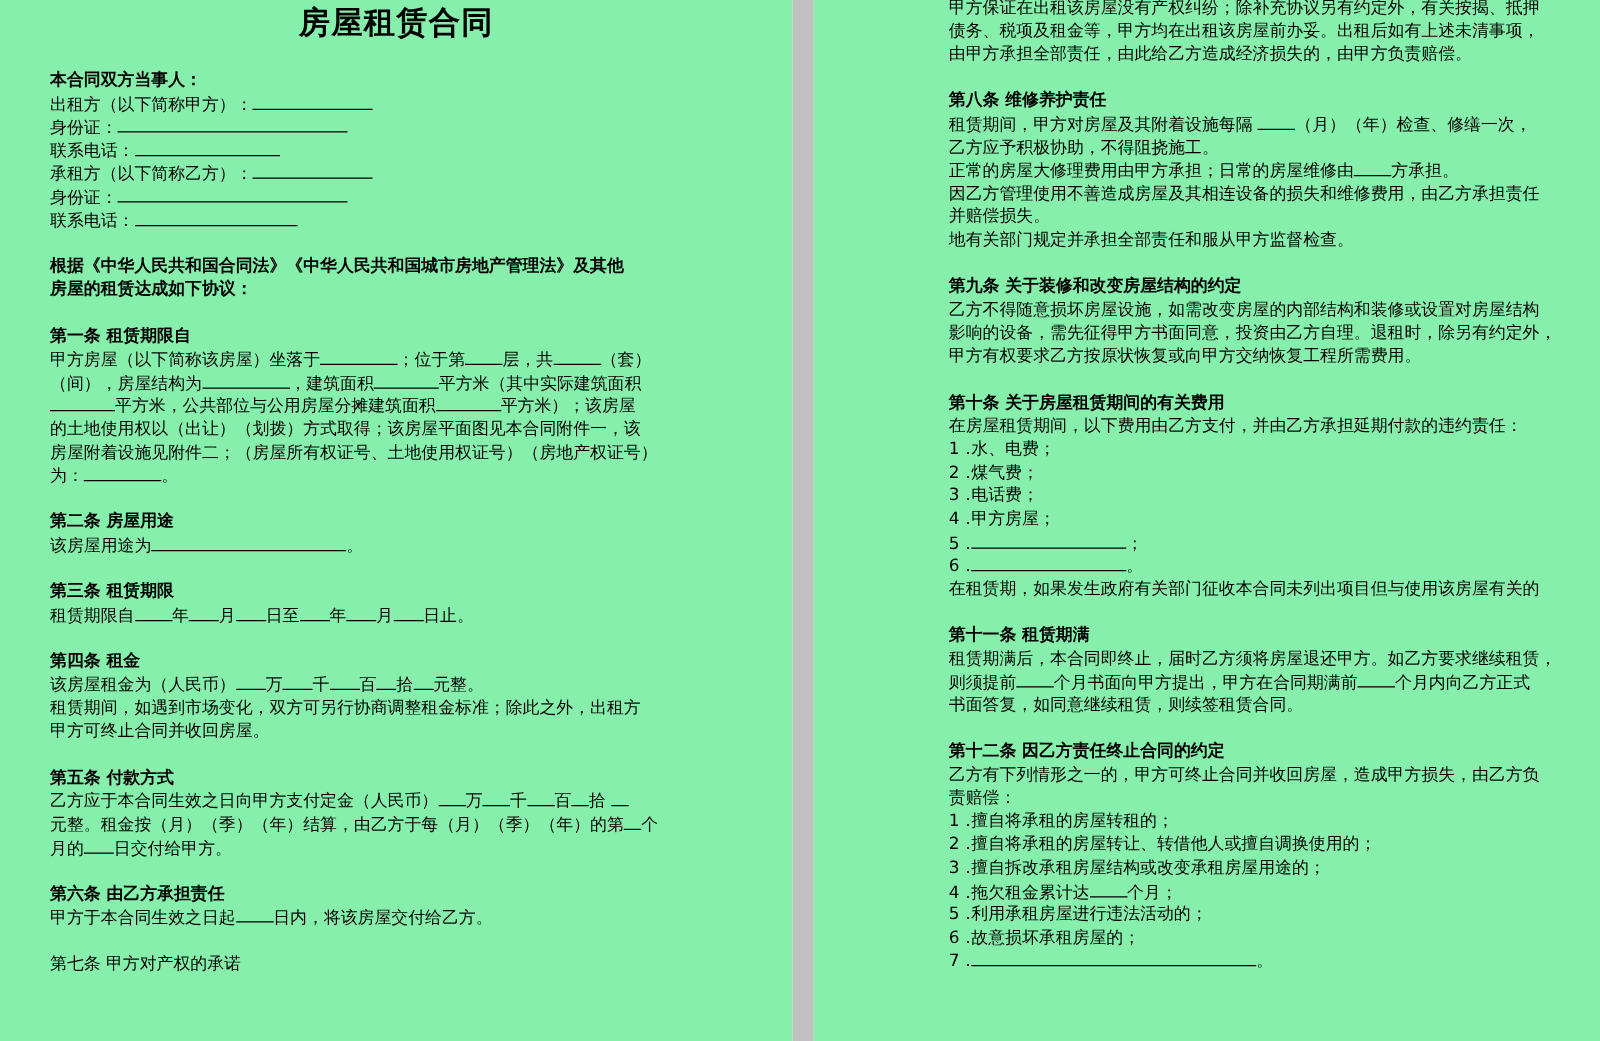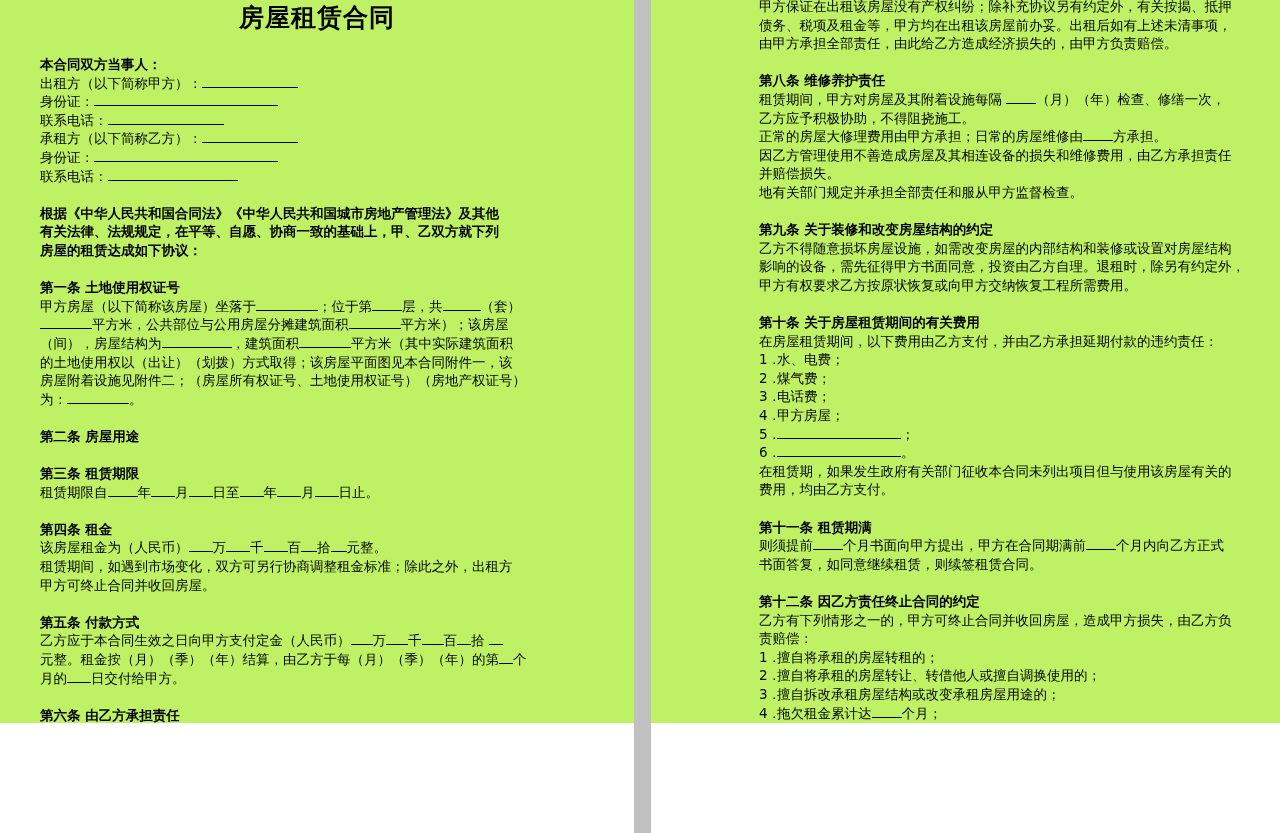--- a/index.html
+++ b/index.html
@@ -11,22 +11,22 @@
       background: #ffffff;
     }
     body {
       position: relative;
       font-family: "DejaVu Sans", "Liberation Sans", sans-serif;
       color: #000;
     }
     .page {
       position: absolute;
       top: 0;
-      height: 723px;
-      background: #bef264;
+      height: 833px;
+      background: #86efac;
       overflow: hidden;
     }
     .page-left {
       left: 0;
       width: 634px;
     }
     .page-right {
       left: 651px;
       width: 629px;
     }
@@ -99,34 +99,34 @@
     <span class="line bold">本合同双方当事人：</span>
     <span class="line"><span>出租方（以下简称甲方）：</span><span class="blank" style="width:96px"></span></span>
     <span class="line"><span>身份证：</span><span class="blank" style="width:184px"></span></span>
     <span class="line"><span>联系电话：</span><span class="blank" style="width:116px"></span></span>
     <span class="line"><span>承租方（以下简称乙方）：</span><span class="blank" style="width:96px"></span></span>
     <span class="line"><span>身份证：</span><span class="blank" style="width:184px"></span></span>
     <span class="line"><span>联系电话：</span><span class="blank" style="width:130px"></span></span>
     <span class="gap"></span>
 
     <span class="line bold">根据《中华人民共和国合同法》《中华人民共和国城市房地产管理法》及其他</span>
-    <span class="line bold">有关法律、法规规定，在平等、自愿、协商一致的基础上，甲、乙双方就下列</span>
     <span class="line bold">房屋的租赁达成如下协议：</span>
     <span class="gap"></span>
 
-    <span class="line bold">第一条  土地使用权证号</span>
+    <span class="line bold">第一条  租赁期限自</span>
     <span class="line"><span>甲方房屋（以下简称该房屋）坐落于</span><span class="blank" style="width:62px"></span><span>；位于第</span><span class="blank" style="width:30px"></span><span>层，共</span><span class="blank" style="width:38px"></span><span>（套）</span></span>
+    <span class="line"><span>（间），房屋结构为</span><span class="blank" style="width:70px"></span><span>，建筑面积</span><span class="blank" style="width:52px"></span><span>平方米（其中实际建筑面积</span></span>
     <span class="line"><span class="blank" style="width:52px"></span><span>平方米，公共部位与公用房屋分摊建筑面积</span><span class="blank" style="width:52px"></span><span>平方米）；该房屋</span></span>
-    <span class="line"><span>（间），房屋结构为</span><span class="blank" style="width:70px"></span><span>，建筑面积</span><span class="blank" style="width:52px"></span><span>平方米（其中实际建筑面积</span></span>
     <span class="line">的土地使用权以（出让）（划拨）方式取得；该房屋平面图见本合同附件一，该</span>
     <span class="line">房屋附着设施见附件二；（房屋所有权证号、土地使用权证号）（房地产权证号）</span>
     <span class="line"><span>为：</span><span class="blank" style="width:62px"></span><span>。</span></span>
     <span class="gap"></span>
 
     <span class="line bold">第二条  房屋用途</span>
+    <span class="line"><span>该房屋用途为</span><span class="blank" style="width:156px"></span><span>。</span></span>
     <span class="gap"></span>
 
     <span class="line bold">第三条  租赁期限</span>
     <span class="line"><span>租赁期限自</span><span class="blank" style="width:30px"></span><span>年</span><span class="blank" style="width:24px"></span><span>月</span><span class="blank" style="width:24px"></span><span>日至</span><span class="blank" style="width:24px"></span><span>年</span><span class="blank" style="width:24px"></span><span>月</span><span class="blank" style="width:24px"></span><span>日止。</span></span>
     <span class="gap"></span>
 
     <span class="line bold">第四条  租金</span>
     <span class="line"><span>该房屋租金为（人民币）</span><span class="blank" style="width:24px"></span><span>万</span><span class="blank" style="width:24px"></span><span>千</span><span class="blank" style="width:24px"></span><span>百</span><span class="blank" style="width:16px"></span><span>拾</span><span class="blank" style="width:16px"></span><span>元整。</span></span>
     <span class="line">租赁期间，如遇到市场变化，双方可另行协商调整租金标准；除此之外，出租方</span>
     <span class="line">甲方可终止合同并收回房屋。</span>
@@ -173,24 +173,24 @@
 
     <span class="line bold">第十条  关于房屋租赁期间的有关费用</span>
     <span class="line">在房屋租赁期间，以下费用由乙方支付，并由乙方承担延期付款的违约责任：</span>
     <span class="line"><span class="list-num">1．</span><span>水、电费；</span></span>
     <span class="line"><span class="list-num">2．</span><span>煤气费；</span></span>
     <span class="line"><span class="list-num">3．</span><span>电话费；</span></span>
     <span class="line"><span class="list-num">4．</span><span>甲方房屋；</span></span>
     <span class="line"><span class="list-num">5．</span><span class="blank" style="width:124px"></span><span>；</span></span>
     <span class="line"><span class="list-num">6．</span><span class="blank" style="width:124px"></span><span>。</span></span>
     <span class="line">在租赁期，如果发生政府有关部门征收本合同未列出项目但与使用该房屋有关的</span>
-    <span class="line">费用，均由乙方支付。</span>
     <span class="gap"></span>
 
     <span class="line bold">第十一条  租赁期满</span>
+    <span class="line">租赁期满后，本合同即终止，届时乙方须将房屋退还甲方。如乙方要求继续租赁，</span>
     <span class="line"><span>则须提前</span><span class="blank" style="width:30px"></span><span>个月书面向甲方提出，甲方在合同期满前</span><span class="blank" style="width:30px"></span><span>个月内向乙方正式</span></span>
     <span class="line">书面答复，如同意继续租赁，则续签租赁合同。</span>
     <span class="gap"></span>
 
     <span class="line bold">第十二条  因乙方责任终止合同的约定</span>
     <span class="line">乙方有下列情形之一的，甲方可终止合同并收回房屋，造成甲方损失，由乙方负</span>
     <span class="line">责赔偿：</span>
     <span class="line"><span class="list-num">1．</span><span>擅自将承租的房屋转租的；</span></span>
     <span class="line"><span class="list-num">2．</span><span>擅自将承租的房屋转让、转借他人或擅自调换使用的；</span></span>
     <span class="line"><span class="list-num">3．</span><span>擅自拆改承租房屋结构或改变承租房屋用途的；</span></span>

